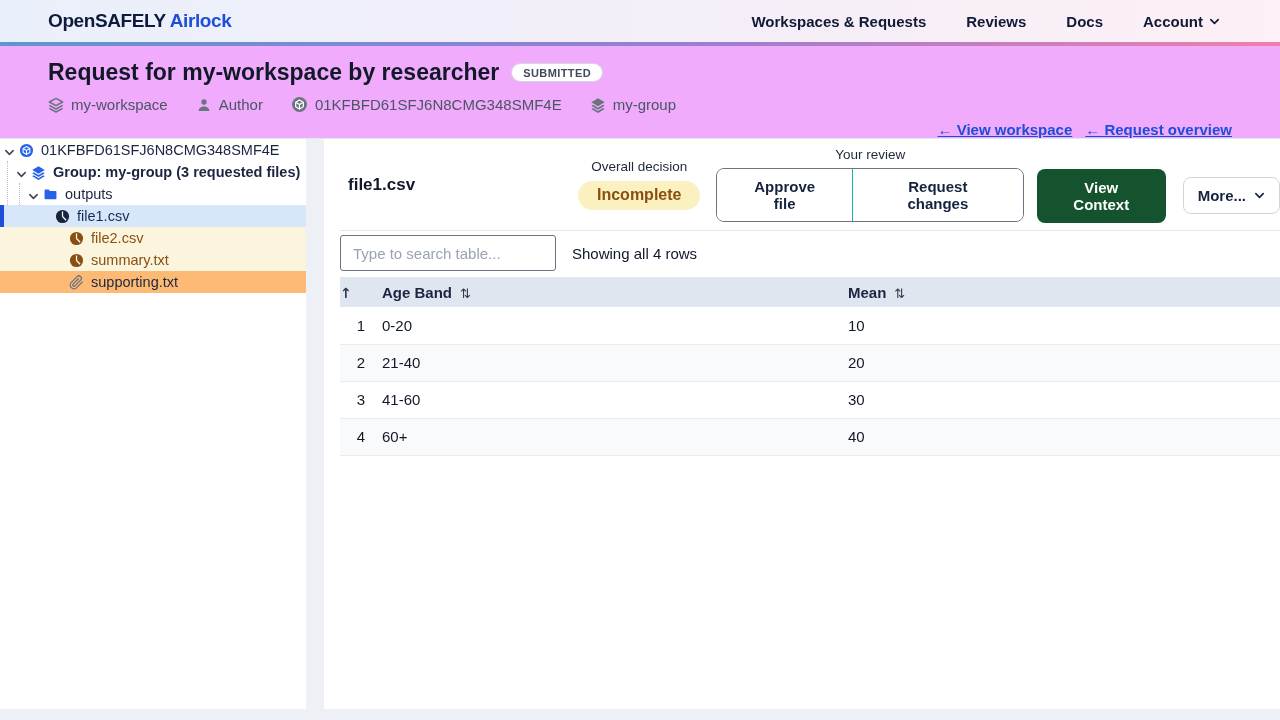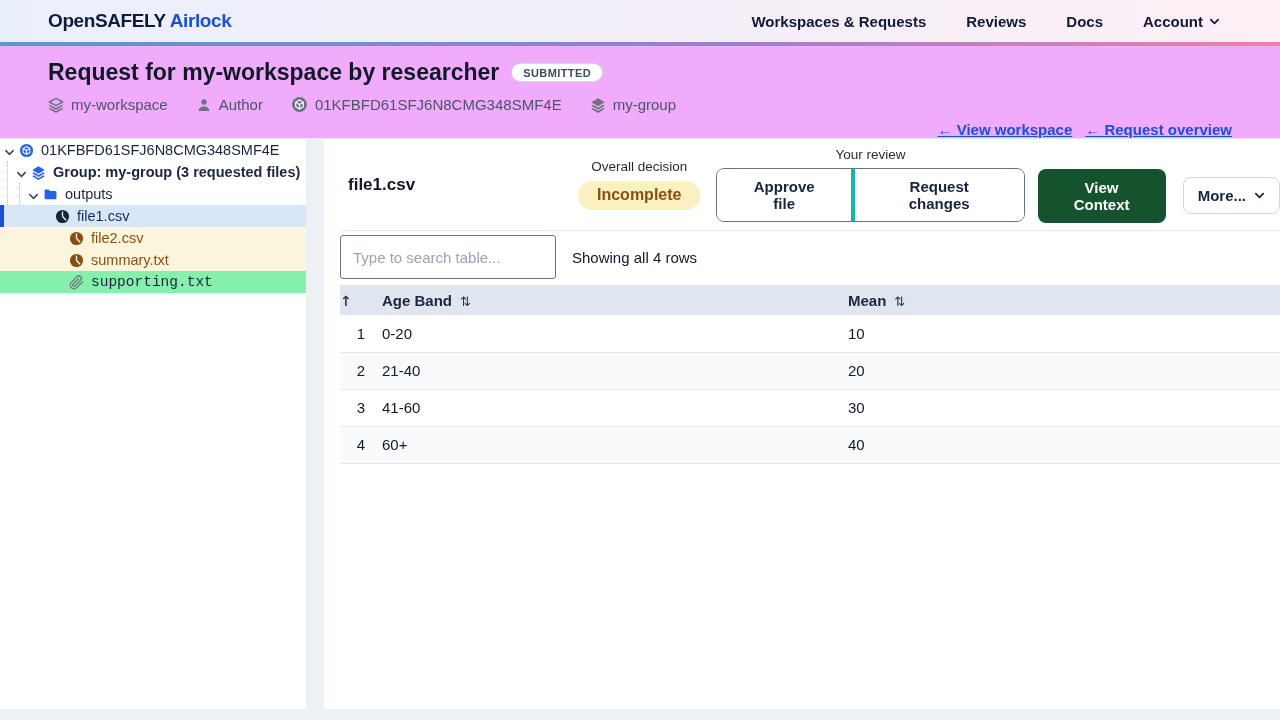--- a/index.html
+++ b/index.html
@@ -63,57 +63,57 @@
   .tree-row .ticon svg { display:block; width:15px; height:15px; }
   .lvl0 { padding-left:4px; }
   .lvl1 { padding-left:16px; font-weight:700; }
   .lvl2 { padding-left:28px; }
   .lvl3 { padding-left:69px; }
   .tree-row.selected {
     background:#d8e6f9; border-left:4px solid #1d4ed8; padding-left:51px;
     color:#132c55; font-weight:500;
   }
   .tree-row.changed { background:#fcf5dd; color:#8a4f10; }
-  .tree-row.plain   { background:#86efac;font-family:Liberation Mono, monospace; }
+  .tree-row.plain   { background:#fdba74; }
   
   .main { flex:1; background:#fff; min-width:0; }
   .file-header { height:91px; display:flex; align-items:center; padding-left:24px; }
   .file-name { font-size:17px; font-weight:700; color:#111827; width:230px; flex:none; }
   .decision-block { text-align:center; margin-right:16px; }
   .small-label { font-size:13.5px; color:#1f2937; }
   .decision-badge {
     display:inline-block; margin-top:7px; background:#fbf0c0; color:#8a4f10;
     font-size:16px; font-weight:600; padding:5px 19px 6px; border-radius:999px;
   }
   .review-block { text-align:center; }
   .seg-group {
     margin-top:6px; display:inline-flex; border:1px solid #6b7280; border-radius:8px;
     overflow:hidden; background:#fff;
   }
   .seg-btn {
     border:none; background:#fff; padding:9px 26px; font-size:15px; font-weight:700;
     color:#16233f; cursor:pointer; font-family:inherit;
   }
-  .seg-btn + .seg-btn { border-left:4px solid #14b8a6; }
+  .seg-btn + .seg-btn { border-left:1px solid #14b8a6; }
   .btn-primary {
     margin-left:13px; align-self:center; margin-top:22px;
     background:#14532d; color:#fff; border:none; border-radius:8px;
     padding:10px 19px; font-size:15px; font-weight:700; cursor:pointer; font-family:inherit;
   }
   .btn-more {
     margin-left:17px; align-self:center; margin-top:22px;
     background:#fff; color:#16233f; border:1px solid #d1d5db; border-radius:8px;
     padding:9px 14px; font-size:15px; font-weight:700; cursor:pointer; font-family:inherit;
     display:flex; align-items:center; gap:8px;
   }
   
   .table-section { margin-left:16px; border-top:1px solid #e5e7eb; padding-top:4px; }
   .search-row { display:flex; align-items:center; }
   .search-input {
-    width:216px; height:44px; border:1.5px solid #6b7280; border-radius:3px;
+    width:216px; height:36px; border:1.5px solid #6b7280; border-radius:3px;
     padding:2px 12px; font-size:15px; color:#111827; font-family:inherit; background:#fff;
   }
   .search-input::placeholder { color:#9aa3b2; }
   .row-count { margin-left:16px; font-size:15px; color:#0f172a; }
   table.data { margin-top:6px; width:100%; border-collapse:collapse; }
   table.data th {
     background:#dfe6ef; height:30px; font-size:15px; font-weight:700; color:#1b2540;
     text-align:left; padding:0; cursor:pointer;
   }
   th.col-num, td.col-num { width:42px; text-align:center; }

